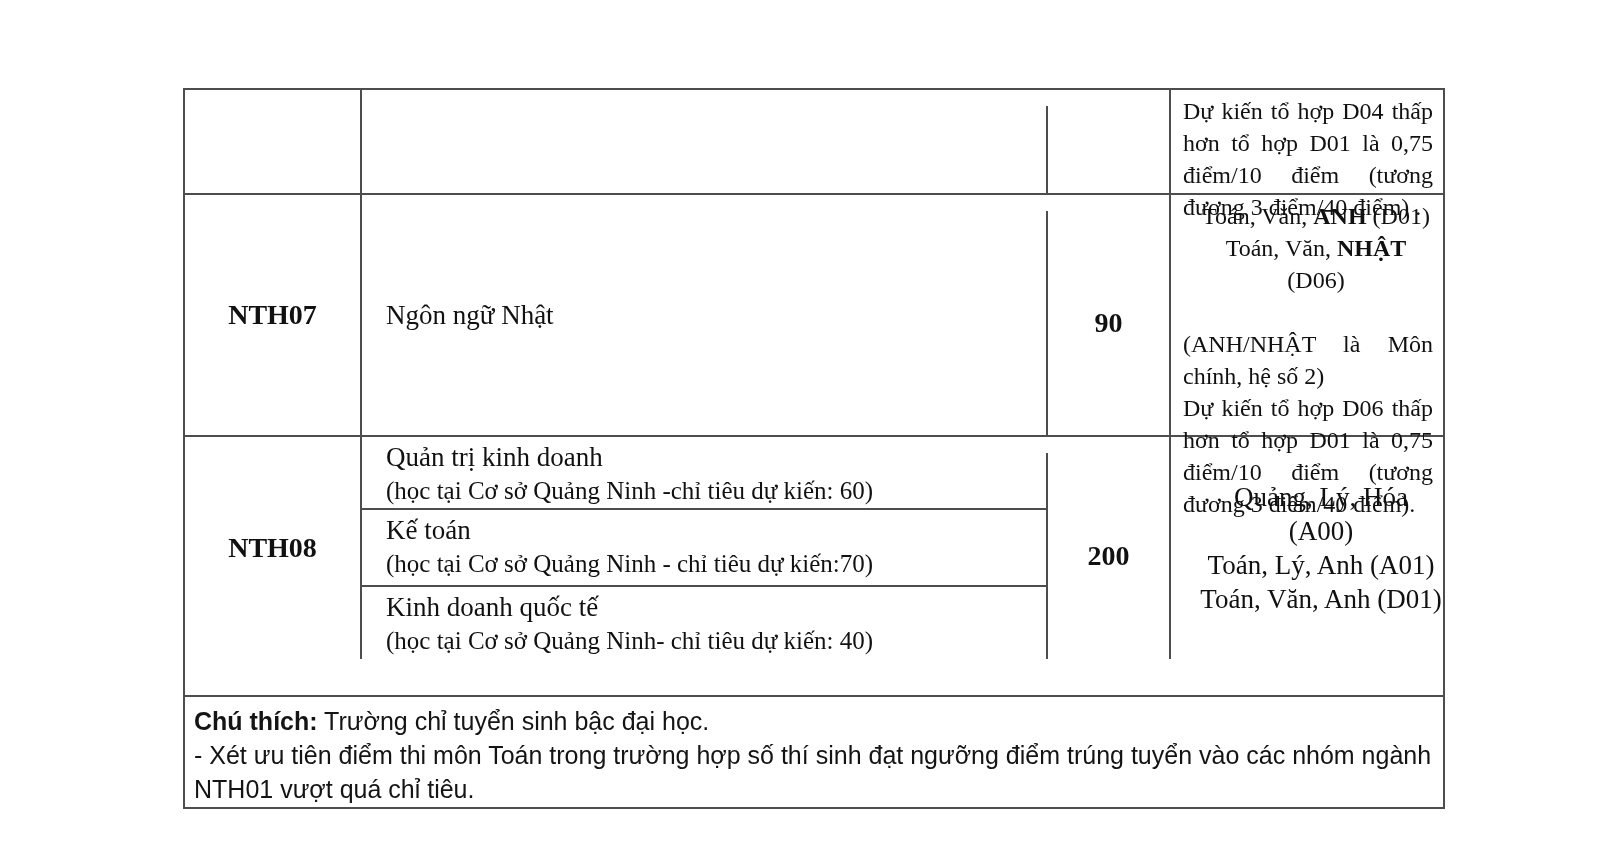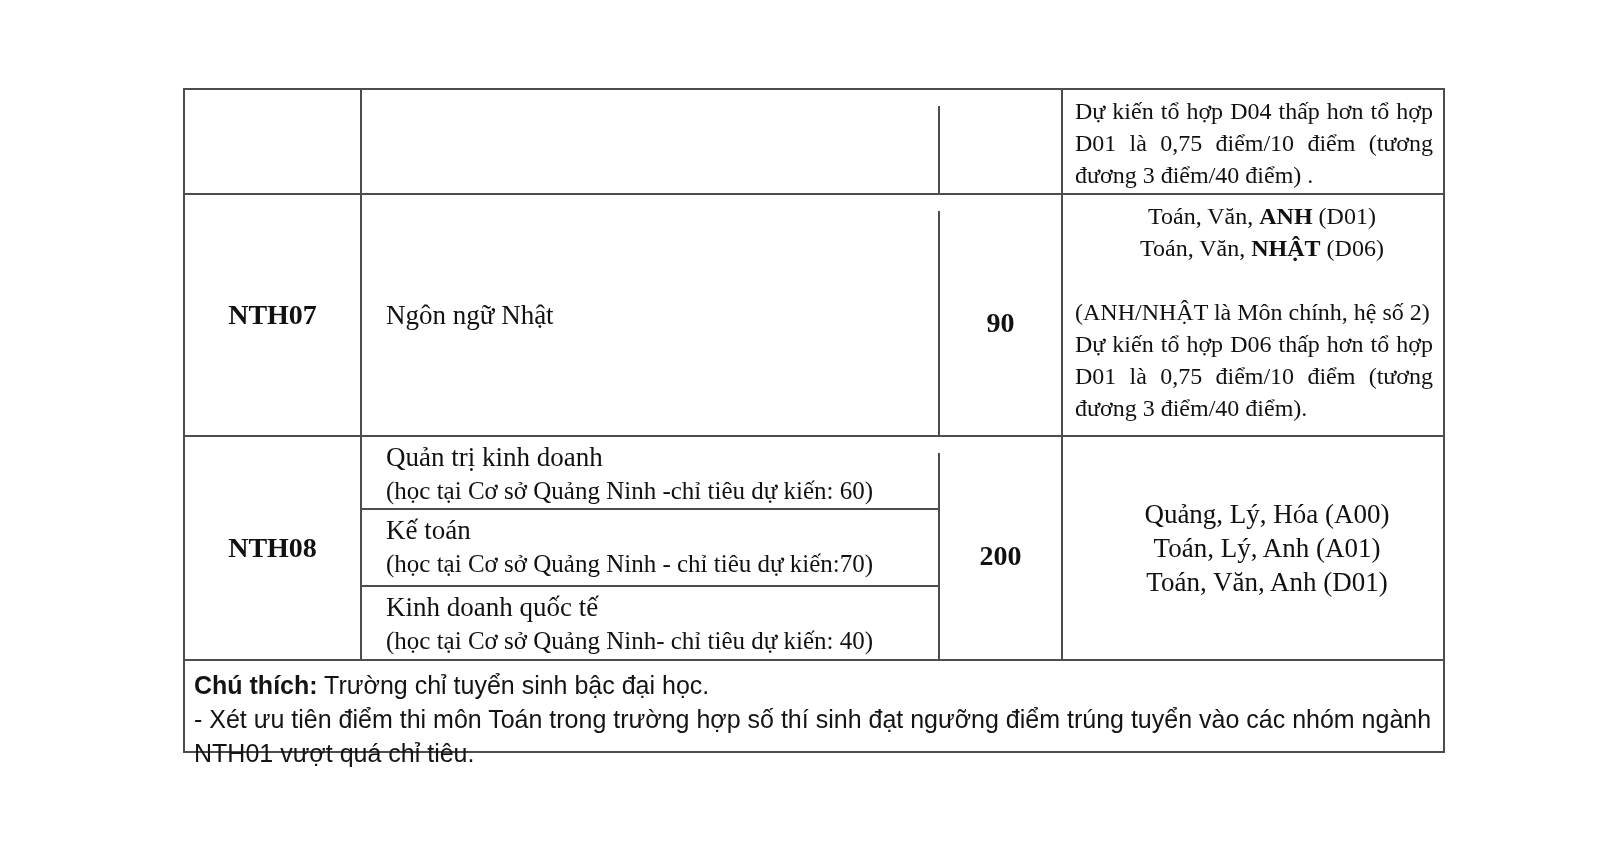--- a/index.html
+++ b/index.html
@@ -16,28 +16,28 @@
     left: 183px; top: 88px;
     width: 1262px;
     border: 2px solid #4d4d4d;
     background: #ffffff;
   }
   .trow { display: flex; border-top: 2px solid #4d4d4d; }
   .trow.first { border-top: none; }
   .cell { border-left: 2px solid #4d4d4d; }
   .cell.cfirst { border-left: none; }
   .c1 { width: 175px; }
-  .c2 { width: 578px; }
+  .c2 { width: 686px; }
   .c3 { width: 123px; margin-top: 16px; }
   .c4 { flex: 1; }
 
   .row-a { height: 103px; }
   .row-b { height: 242px; }
   .row-c { height: 224px; }
-  .row-f { height: 92px; }
+  .row-f { height: 112px; margin-top: 36px; }
 
   .code-cell, .quota-cell {
     display: flex; align-items: center; justify-content: center;
     font-weight: bold; font-size: 28px;
   }
   .major-cell {
     display: flex; align-items: center;
     padding-left: 24px;
     font-size: 27px;
   }

